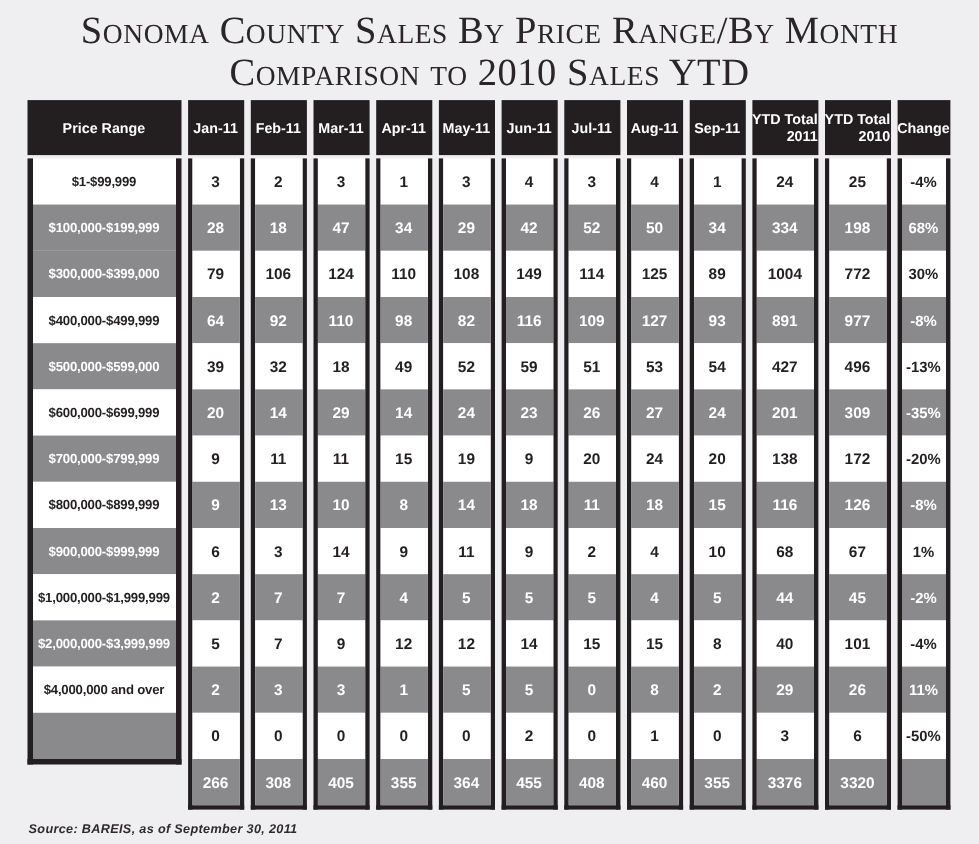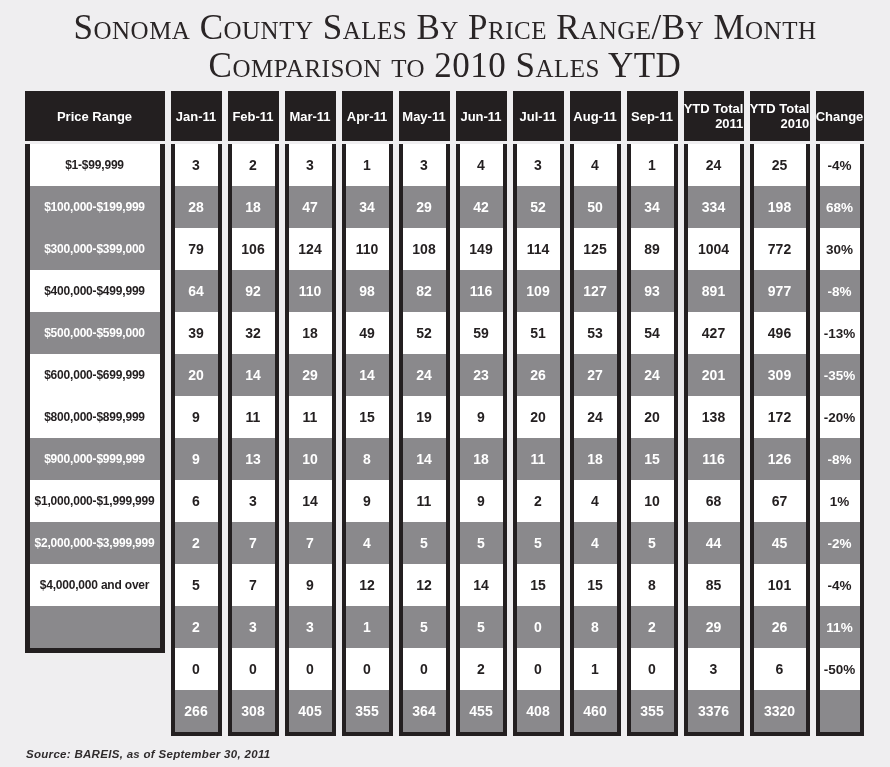--- a/index.html
+++ b/index.html
@@ -96,20 +96,21 @@
   <div class="table">
       <div class="col col-label">
         <div class="col-head">Price Range</div>
         <div class="col-body">
           <div class="cell white lbl">$1-$99,999</div>
           <div class="cell gray lbl">$100,000-$199,999</div>
           <div class="cell gray lbl">$300,000-$399,000</div>
           <div class="cell white lbl">$400,000-$499,999</div>
           <div class="cell gray lbl">$500,000-$599,000</div>
           <div class="cell white lbl">$600,000-$699,999</div>
+          <div class="cell gray lbl">$700,000-$799,999</div>
           <div class="cell white lbl">$800,000-$899,999</div>
           <div class="cell gray lbl">$900,000-$999,999</div>
           <div class="cell white lbl">$1,000,000-$1,999,999</div>
           <div class="cell gray lbl">$2,000,000-$3,999,999</div>
           <div class="cell white lbl">$4,000,000 and over</div>
           <div class="cell gray lbl"></div>
         </div>
       </div>
       <div class="col">
         <div class="col-head">Jan-11</div>
@@ -289,21 +290,21 @@
           <div class="cell white">24</div>
           <div class="cell gray">334</div>
           <div class="cell white">1004</div>
           <div class="cell gray">891</div>
           <div class="cell white">427</div>
           <div class="cell gray">201</div>
           <div class="cell white">138</div>
           <div class="cell gray">116</div>
           <div class="cell white">68</div>
           <div class="cell gray">44</div>
-          <div class="cell white">85</div>
+          <div class="cell white">40</div>
           <div class="cell gray">29</div>
           <div class="cell white">3</div>
           <div class="cell gray">3376</div>
         </div>
       </div>
       <div class="col col-ytd">
         <div class="col-head">YTD Total
 2010</div>
         <div class="col-body">
           <div class="cell white">25</div>

